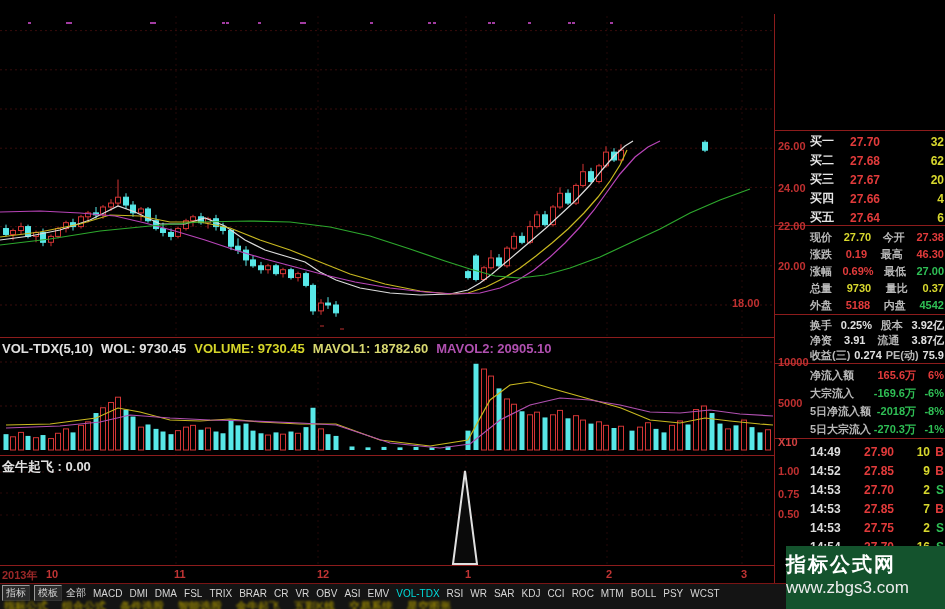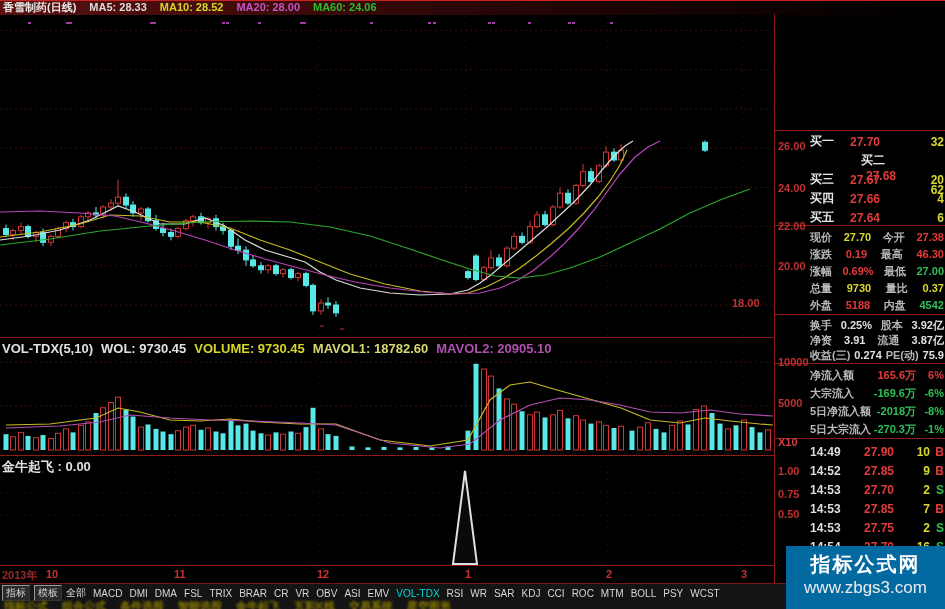--- a/index.html
+++ b/index.html
@@ -31,21 +31,21 @@
   .tickrow .ts{width:14px;text-align:right;}
   #timeline{left:0;top:566px;width:775px;height:16px;font-size:11px;font-weight:bold;color:#c03434;}
   #toolbar{left:0;top:583px;width:869px;height:26px;background:#141414;border-top:1px solid #7a1414;}
   #tabrow{position:absolute;left:2px;top:1px;display:flex;align-items:center;font-size:10px;color:#d6d6d6;white-space:nowrap;}
   #tabrow .tab{margin-right:7px;}
   #tabrow .btn{border:1px solid;border-color:#999 #333 #333 #999;background:#2a2a2a;padding:0 3px;margin-right:4px;}
   #tabrow .active{color:#00dcdc;}
   #row2{position:absolute;left:4px;top:15px;display:flex;font-size:11px;font-weight:bold;color:#9a8800;
         white-space:nowrap;filter:blur(1px);opacity:.85;}
   #row2 span{margin-right:14px;}
-  #watermark{left:786px;top:546px;width:159px;height:63px;background:#0369a1;text-align:center;}
+  #watermark{left:786px;top:546px;width:159px;height:63px;background:#14532d;}
   #wm1{margin-top:5px;font-size:20px;font-weight:bold;color:#fff;letter-spacing:2px;}
   #wm2{font-size:17px;color:#ececec;}
   .mdot{width:3px;height:2px;background:#a23ca2;}
   .volhdr{font-size:13px;font-weight:bold;white-space:nowrap;}
   .volhdr span{margin-right:8px;}
 </style>
 </head>
 <body>
 
 <div id="screen">
@@ -301,21 +301,20 @@
       <rect x="733.5" y="425.36" width="5" height="24.639999999999986" fill="#58e8e8"></rect>
       <rect x="741.5" y="420.08" width="5" height="29.920000000000016" fill="#000" stroke="#d23535"></rect>
       <rect x="749.5" y="427.12" width="5" height="22.879999999999995" fill="#58e8e8"></rect>
       <rect x="757.5" y="432.4" width="5" height="17.600000000000023" fill="#58e8e8"></rect>
       <rect x="765.5" y="429.76" width="5" height="20.24000000000001" fill="#000" stroke="#d23535"></rect>
       <polyline points="6,425 50,424 96,418 118,408 140,412 170,420 200,421 230,419 260,422 300,424 336,424 380,440 430,446 468,440 490,400 510,385 530,382 550,388 575,395 600,402 621,408 650,420 680,423 705,418 730,421 760,424 773,425" fill="none" stroke="#c8b820" stroke-width="1.2"></polyline>
       <polyline points="6,428 60,426 100,422 130,415 170,418 210,420 250,421 300,423 336,425 390,443 440,448 470,444 500,420 530,405 560,398 590,400 620,405 650,412 680,413 710,410 740,414 773,416" fill="none" stroke="#b050b0" stroke-width="1.2"></polyline>
       <polygon points="453,564 465,471 477,564" fill="#0a0a0a" stroke="#e0e0e0" stroke-width="2"></polygon>
     </svg>
 
-  <div id="topbar" class="r"><span style="color: rgb(232, 232, 232);">香雪制药(日线)</span><span style="color: rgb(220, 220, 220);">MA5: 28.33</span><span style="color: rgb(214, 214, 42);">MA10: 28.52</span><span style="color: rgb(196, 85, 196);">MA20: 28.00</span><span style="color: rgb(45, 187, 45);">MA60: 24.06</span></div>
 
   <div id="dots">
       <div class="r mdot" style="left: 28px; top: 22px;"></div>
       <div class="r mdot" style="left: 66px; top: 22px;"></div>
       <div class="r mdot" style="left: 69px; top: 22px;"></div>
       <div class="r mdot" style="left: 150px; top: 22px;"></div>
       <div class="r mdot" style="left: 153px; top: 22px;"></div>
       <div class="r mdot" style="left: 222px; top: 22px;"></div>
       <div class="r mdot" style="left: 226px; top: 22px;"></div>
       <div class="r mdot" style="left: 258px; top: 22px;"></div>
@@ -359,21 +358,21 @@
       <div class="r axlbl" style="left: 778px; top: 489px; color: rgb(192, 48, 48);">0.75</div>
       <div class="r axlbl" style="left: 778px; top: 509px; color: rgb(192, 48, 48);">0.50</div>
     </div>
 
   <div id="buy-queue">
       <div class="r buyrow" style="top: 133px;">
         <span class="bl">买一</span>
         <span class="bp">27.70</span>
         <span class="bq">32</span>
       </div>
-      <div class="r buyrow" style="top: 152px; flex-direction: column;">
+      <div class="r buyrow" style="top: 152px;">
         <span class="bl">买二</span>
         <span class="bp">27.68</span>
         <span class="bq">62</span>
       </div>
       <div class="r buyrow" style="top: 171px;">
         <span class="bl">买三</span>
         <span class="bp">27.67</span>
         <span class="bq">20</span>
       </div>
       <div class="r buyrow" style="top: 190px;">

